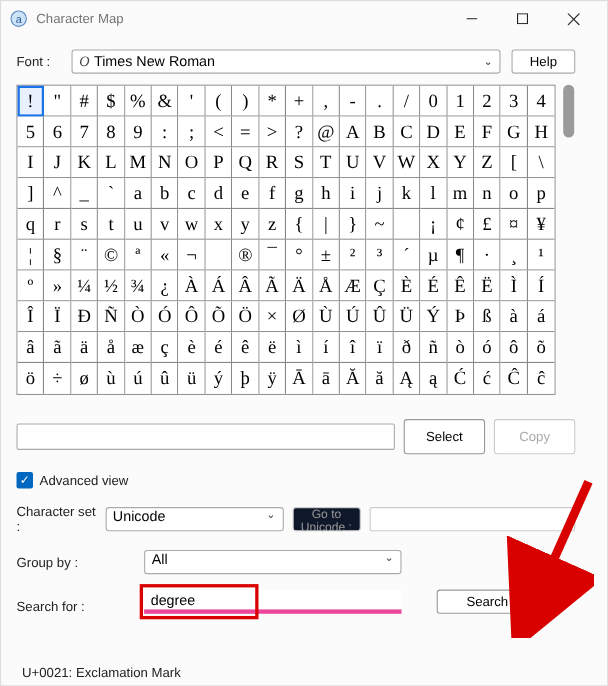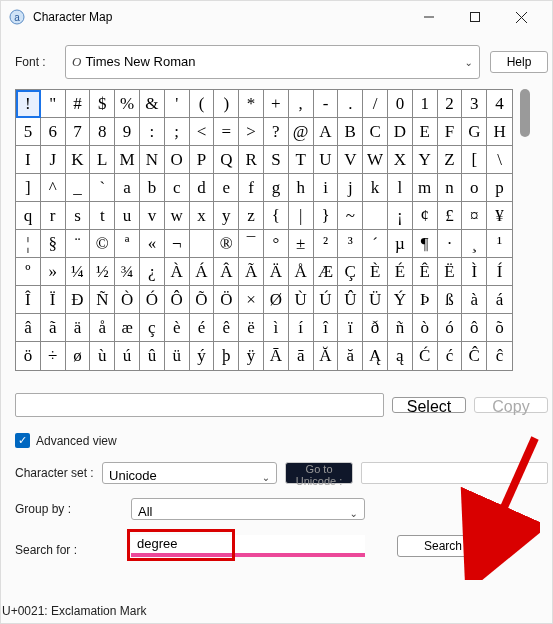--- a/index.html
+++ b/index.html
@@ -1,58 +1,58 @@
 <!DOCTYPE html>
 <html><head>
 <meta charset="utf-8">
 <style>
 * { box-sizing: border-box; margin: 0; padding: 0; font-family: 'Segoe UI', Tahoma, sans-serif; }
 body { width: 553px; height: 624px; background: #f5f5f5; position: relative; }
 .window { width: 553px; height: 624px; background: #fbfbfb; border: 1px solid #ddd; }
 .titlebar { height: 32px; display: flex; align-items: center; padding: 0 8px; }
 .titlebar .appicon { width: 16px; height: 16px; margin-right: 8px; }
-.titlebar .title { font-size: 12px; flex: 1; color: #000000; }
+.titlebar .title { font-size: 12px; flex: 1; color: #737373; }
 .winbtns { display: flex; }
 .winbtn { width: 46px; height: 32px; display: flex; align-items: center; justify-content: center; cursor: pointer; }
 .winbtn svg { stroke: #222; }
-.content { padding: 12px 4px 0 14px; }
+.content { padding: 12px 29px 0 14px; }
 .row { display: flex; align-items: center; margin-bottom: 10px; }
 .lbl { font-size: 12px; color: #222; }
 .fontrow .lbl { width: 50px; }
-.fontselect { flex: 1; height: 34px; border: 1px solid #aaa; border-radius: 3px; background: #fff; display: flex; align-items: center; padding: 0 6px; font-size: 13px; font-family: 'Times New Roman', serif; justify-content: space-between; margin-right: 10px; }
+.fontselect { flex: 1; height: 22px; border: 1px solid #aaa; border-radius: 3px; background: #fff; display: flex; align-items: center; padding: 0 6px; font-size: 13px; font-family: 'Times New Roman', serif; justify-content: space-between; margin-right: 10px; }
 .fontselect .o { font-style: italic; font-family: 'Times New Roman', serif; color: #444; margin-right: 4px; }
 .helpbtn { width: 58px; height: 22px; border: 1px solid #aaa; border-radius: 3px; background: #fff; font-size: 12px; cursor: pointer; }
 .gridwrap { display: flex; }
 .grid { display: grid; grid-template-columns: repeat(20, 1fr); border: 1px solid #888; width: 498px; }
 .cell { border-right: 1px solid #888; border-bottom: 1px solid #888; height: 28px; display: flex; align-items: center; justify-content: center; font-family: 'Times New Roman', serif; font-size: 17px; background: #fff; cursor: pointer; }
 .cell:nth-child(20n) { border-right: none; }
 .cell.lastrow { border-bottom: none; }
 .cell.sel { outline: 2px solid #1a73e8; outline-offset: -2px; background: #e8f0fe; }
 .scrollrail { width: 12px; margin-left: 6px; position: relative; }
 .thumb { width: 10px; height: 48px; background: #9a9a9a; border-radius: 5px; position: absolute; top: 0; left: 1px; }
 .copyrow { display: flex; align-items: center; margin-top: 22px; gap: 8px; }
 .copyrow .lbl { width: 110px; }
 .copyinput { flex: 1; height: 24px; border: 1px solid #aaa; border-radius: 2px; padding: 0 6px; }
-.btn { width: 74px; height: 16px; border: 1px solid #999; border-radius: 3px; background: #fff; font-size: 16px; cursor: pointer; }
+.btn { width: 74px; height: 32px; border: 1px solid #999; border-radius: 3px; background: #fff; font-size: 12px; cursor: pointer; }
 .btn.disabled { color: #aaa; border-color: #ccc; cursor: default; }
 .chkrow { display: flex; align-items: center; margin-top: 16px; gap: 6px; }
 .chk { width: 15px; height: 15px; background: #0067c0; border-radius: 2px; display: flex; align-items: center; justify-content: center; }
 .chk::after { content: '✓'; color: #fff; font-size: 11px; }
 .formrow { display: flex; align-items: center; margin-top: 14px; gap: 8px; }
 .formrow .lbl { width: 108px; }
-.dd { width: 234px; height: 22px; border: 1px solid #aaa; border-radius: 3px; background: #fff; display: flex; align-items: flex-end; justify-content: space-between; padding: 0 6px; font-size: 13px; }
+.dd { width: 234px; height: 22px; border: 1px solid #aaa; border-radius: 3px; background: #fff; display: flex; align-items: flex-start; justify-content: space-between; padding: 0 6px; font-size: 13px; }
 .gobtn { width: 92px; height: 22px; font-size: 11px; border-radius: 3px; background: #0f172a; color: #999; border: 1px solid #ccc; }
 .goinput { border: 1px solid #ccc; color: #999; border-radius: 2px; height: 22px; flex: 1; padding: 0 4px; }
 .searchrow { display: flex; align-items: flex-end; margin-top: 14px; gap: 8px; }
 .searchrow .lbl { width: 108px; }
 .searchinput-wrap { position: relative; width: 234px; }
 .searchinput { width: 234px; height: 22px; border: none; border-bottom: 4px solid #ec4899; padding: 0 6px; font-size: 13px; background: #fff; }
 .redbox { position: absolute; left: -4px; top: -5px; width: 108px; height: 32px; border: 3px solid #d90000; pointer-events: none; }
 .searchbtn { width: 92px; height: 22px; border-radius: 3px; border: 1px solid #999; background: #fff; font-size: 12px; cursor: pointer; margin-left: 24px; }
-.status { position: absolute; bottom: 6px; left: 2px; font-size: 12px; color: #222; }
+.status { position: absolute; bottom: 6px; left: 20px; font-size: 12px; color: #222; }
 .arrow { position: absolute; pointer-events: none; }
 .chev { font-size: 10px; color: #444; }
 </style>
 </head>
 <body>
 
 <div class="window">
   <div class="titlebar">
     <svg class="appicon" viewBox="0 0 16 16">
         <circle cx="8" cy="8" r="7" fill="#cfe3f7" stroke="#5a8bc4"></circle>

